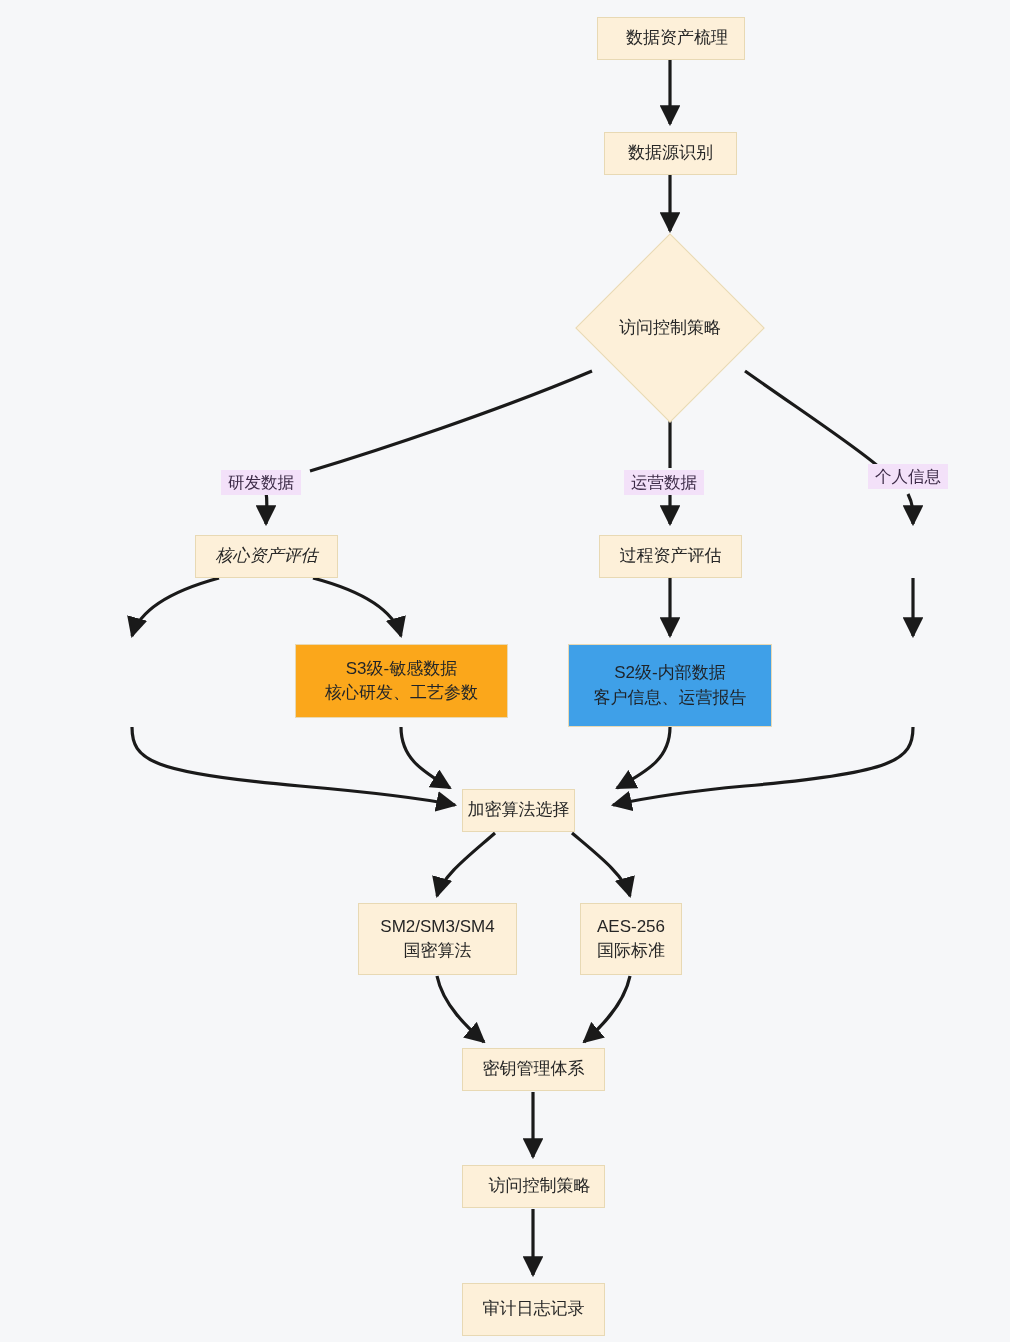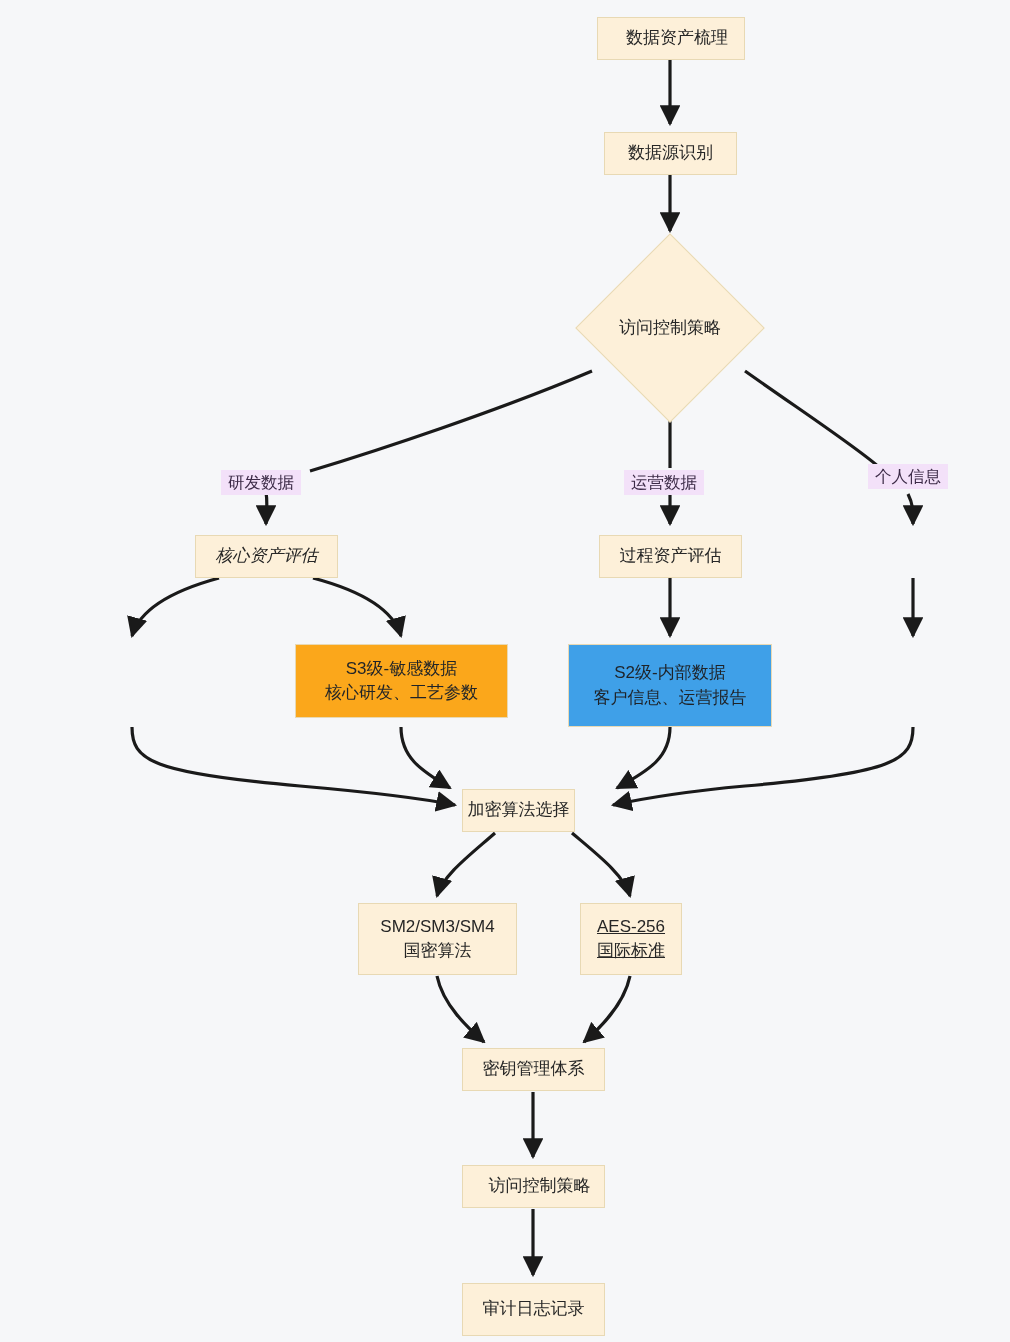--- a/index.html
+++ b/index.html
@@ -178,21 +178,21 @@
 
   <div class="node" style="left:462px; top:789px; width:113px; height:43px;">
     <span class="ln">加密算法选择</span>
   </div>
 
   <div class="node" style="left:358px; top:903px; width:159px; height:72px;">
     <span class="ln">SM2/SM3/SM4</span>
     <span class="ln">国密算法</span>
   </div>
 
-  <div class="node" style="left:580px; top:903px; width:102px; height:72px;text-decoration:underline;">
+  <div class="node" style="left:580px; top:903px; width:102px; height:72px;">
     <span class="ln">AES-256</span>
     <span class="ln">国际标准</span>
   </div>
 
   <div class="node" style="left:462px; top:1048px; width:143px; height:43px;">
     <span class="ln">密钥管理体系</span>
   </div>
 
   <div class="node" style="left:462px; top:1165px; width:143px; height:43px;padding-left:12px;">
     <span class="ln">访问控制策略</span>

